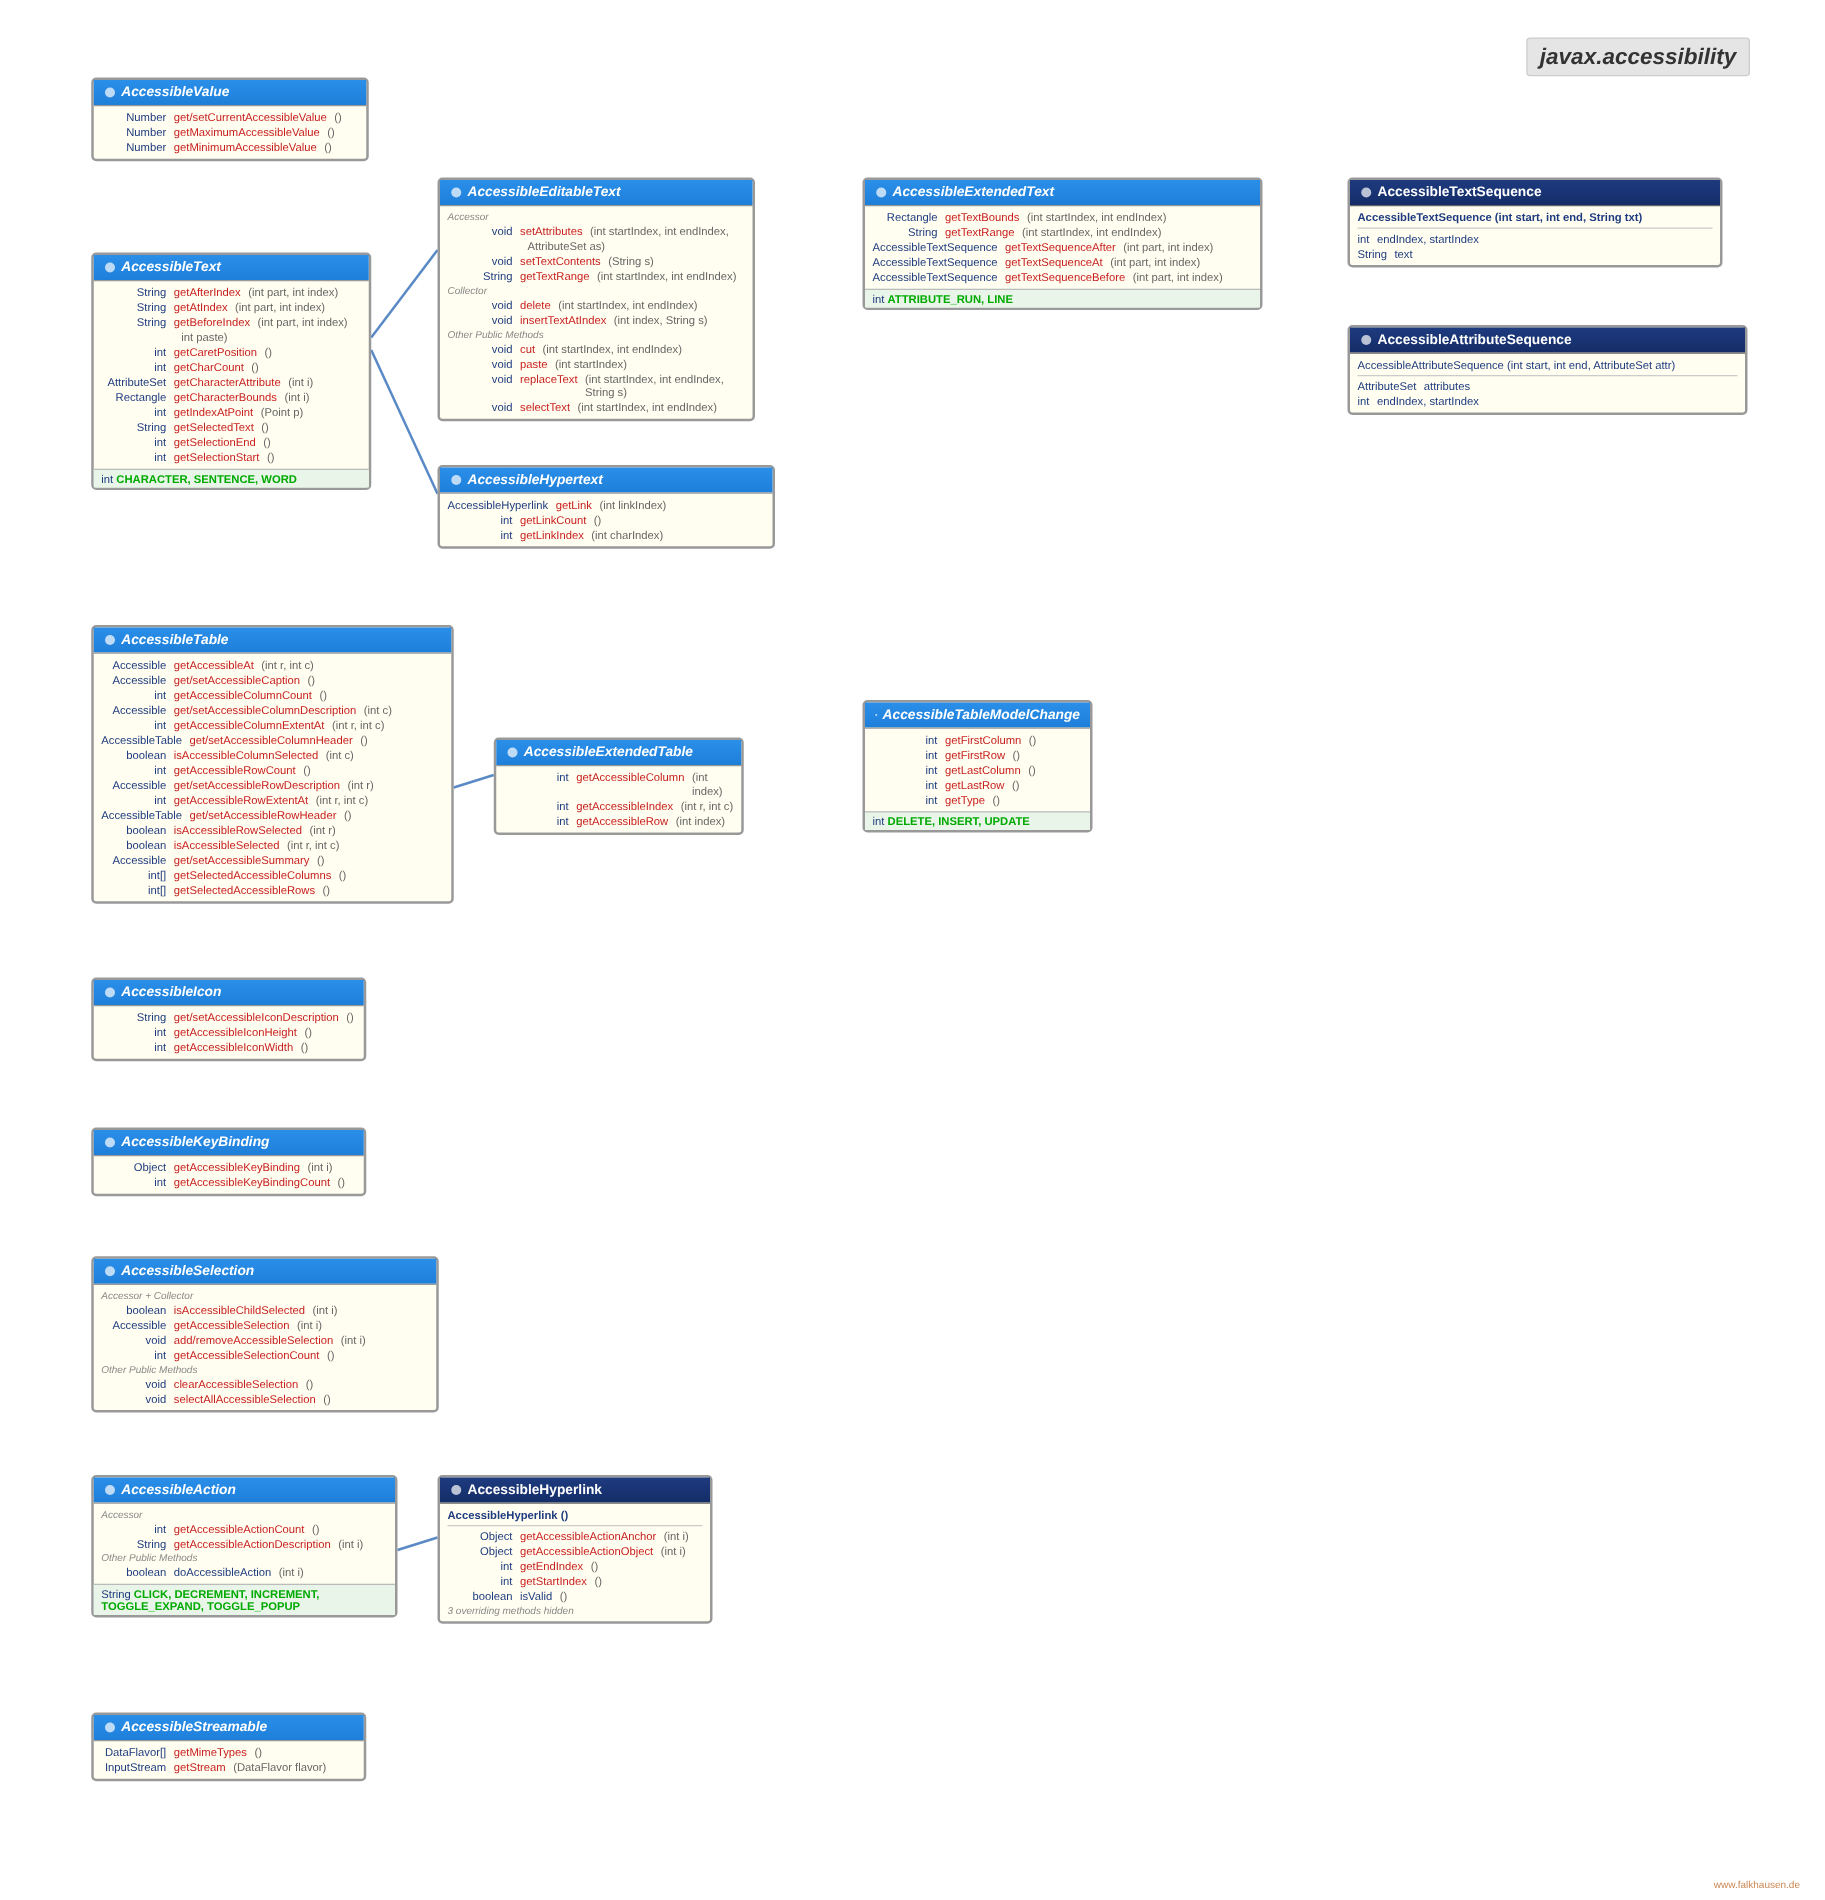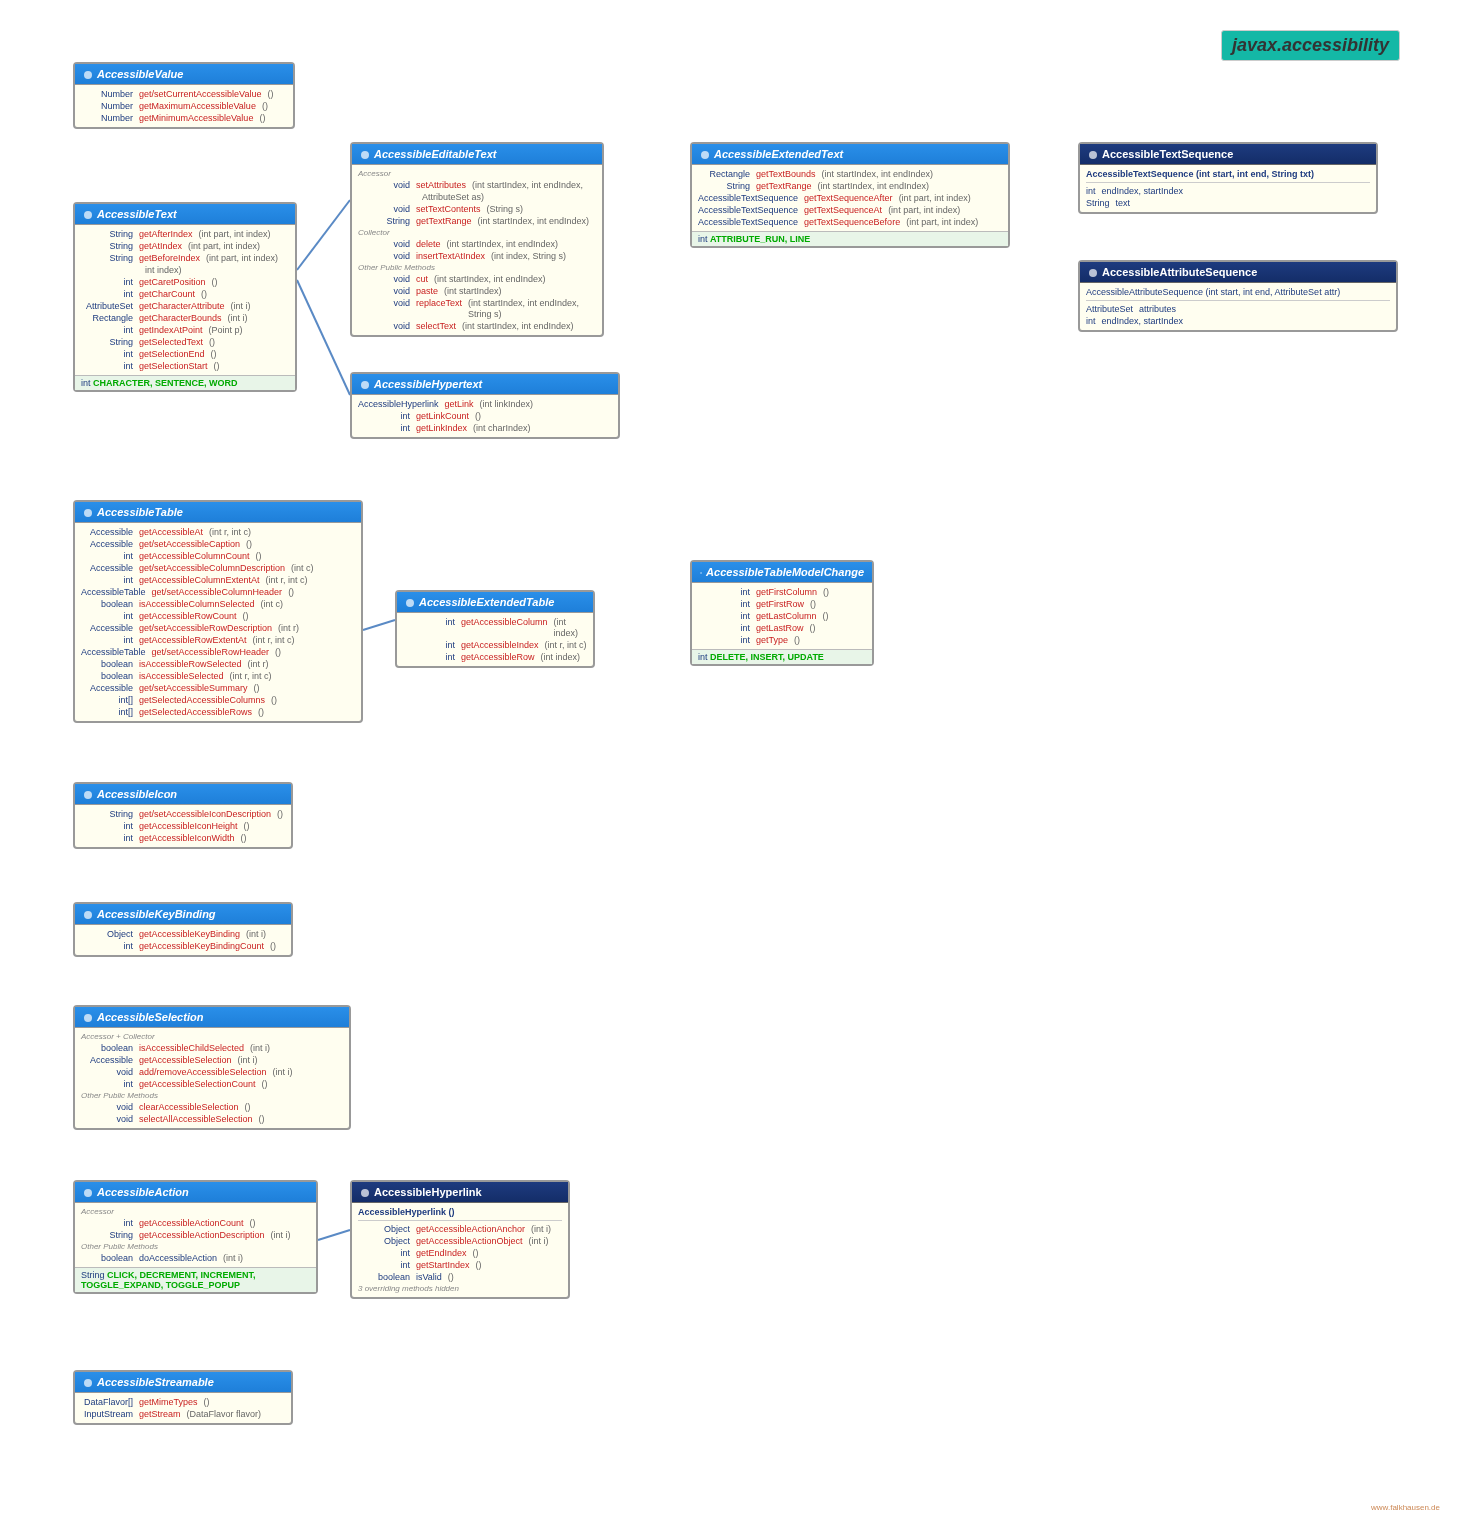--- a/index.html
+++ b/index.html
@@ -1,31 +1,31 @@
 <!DOCTYPE html>
 <html><head>
 <meta charset="utf-8">
 <style>
 body{margin:0;background:#fff;font-family:Arial,sans-serif;font-size:9px;width:1460px;height:1520px;position:relative}
 .box{position:absolute;border:2px solid #999;border-radius:4px;background:#fffef0;box-sizing:border-box}
 .cls .hdr{background:linear-gradient(#2a8fe9,#1e7fd9);color:#fff;padding:4px 8px;font-weight:bold;font-style:italic;font-size:11px;border-bottom:1px solid #999}
-.hdr{display:flex;align-items:flex-end;gap:4px}
+.hdr{display:flex;align-items:center;gap:4px}
 .hdr svg{width:10px;height:10px}
 .dark .hdr{background:linear-gradient(#1e3b7f,#142d68);color:#fff;padding:4px 8px;font-weight:bold;font-size:11px;border-bottom:1px solid #666}
 .body{padding:3px 6px}
 .sec{color:#888;font-style:italic;font-size:8px;padding:1px 0}
 .row{display:flex;gap:6px;padding:0.5px 0;line-height:11px}
 .ret{color:#1e3b7f;text-align:right;min-width:52px}
 .mth{color:#c81e1e}
 .mth2{color:#1e3b7f}
 .prm{color:#666}
 .consts{background:#e8f5e8;padding:2px 6px;border-top:1px solid #bbb;color:#0a0}
 .consts .ret{color:#1e3b7f;min-width:20px}
 .fld{color:#1e3b7f}
-.pkg{position:absolute;top:30px;right:60px;font-style:italic;font-weight:bold;font-size:18px;color:#333;background:#14b8a6;padding:4px 10px;border-radius:3px;border:1px solid #ccc}
+.pkg{position:absolute;top:30px;right:60px;font-style:italic;font-weight:bold;font-size:18px;color:#333;background:#e5e5e5;padding:4px 10px;border-radius:3px;border:1px solid #ccc}
 line{stroke:#5a8ac5;stroke-width:2}
 .cred{position:absolute;bottom:8px;right:20px;font-size:8px;color:#c85;margin-left:12px;}
 </style>
 </head>
 <body>
 
 <svg style="position:absolute;top:0;left:0;width:1460px;height:1520px;pointer-events:none">
 <line x1="297" y1="270" x2="350" y2="200"></line>
     <line x1="297" y1="280" x2="350" y2="395"></line>
 <line x1="363" y1="630" x2="395" y2="620"></line>
@@ -79,21 +79,21 @@
           <span class="prm">(int part, int index)</span>
         </div>
         <div class="row">
           <span class="ret">String</span>
           <span class="mth">getBeforeIndex</span>
           <span class="prm">(int part, int index)</span>
         </div>
         <div class="row">
           <span class="ret"></span>
           <span class="mth"></span>
-          <span class="prm">          int index)</span>
+          <span class="prm">          int paste)</span>
         </div>
         <div class="row">
           <span class="ret">int</span>
           <span class="mth">getCaretPosition</span>
           <span class="prm">()</span>
         </div>
         <div class="row">
           <span class="ret">int</span>
           <span class="mth">getCharCount</span>
           <span class="prm">()</span>

